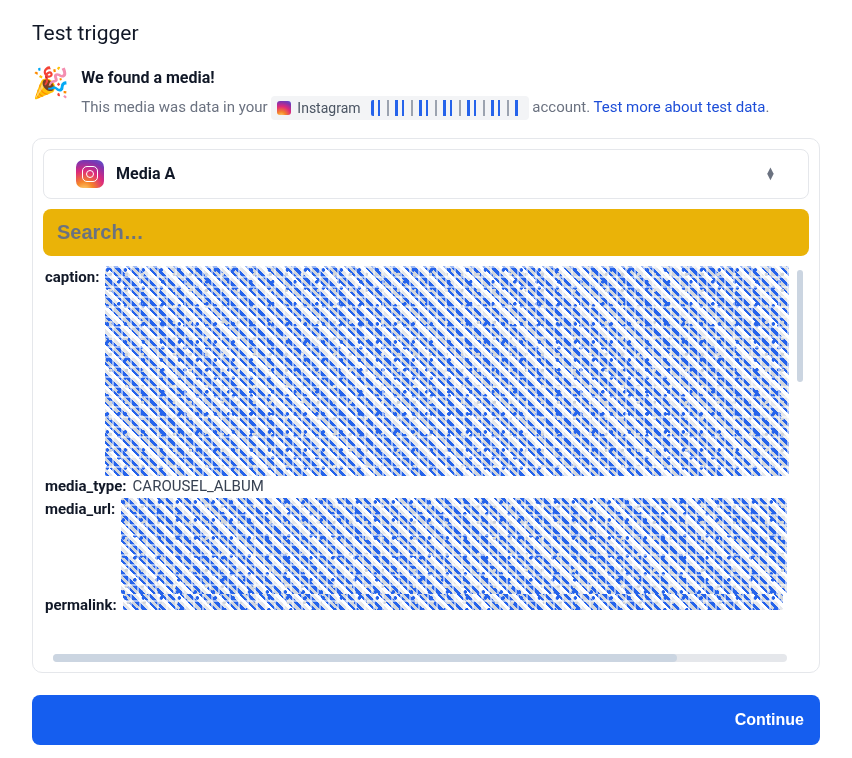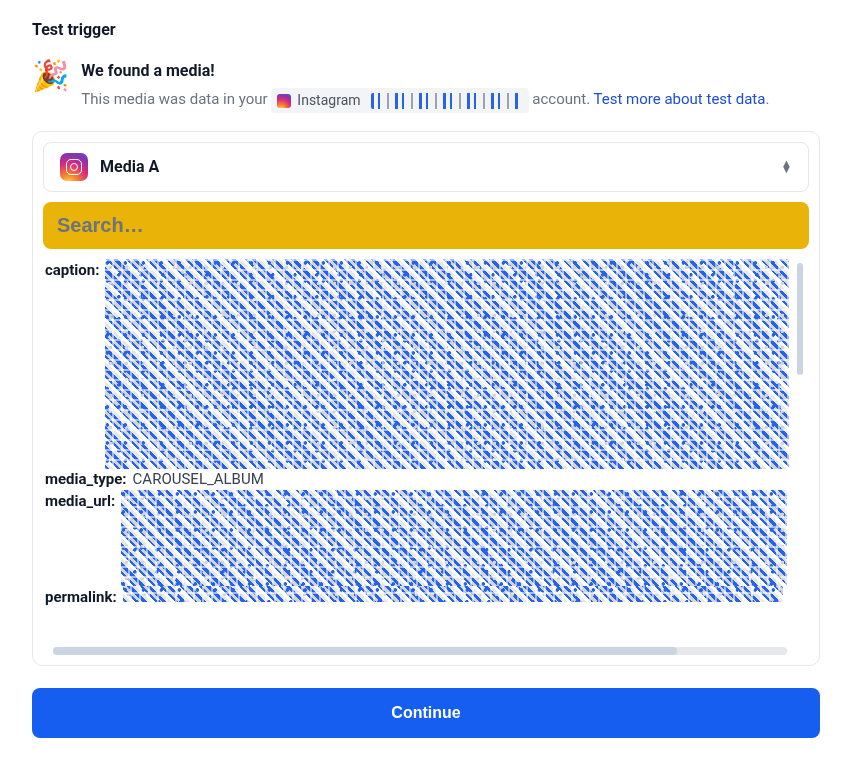--- a/index.html
+++ b/index.html
@@ -8,23 +8,23 @@
     background: #fff;
     width: 852px;
     height: 758px;
     padding: 18px 32px 18px 32px;
     color: #1f2937;
     font-size: 15px;
     line-height: 1.45;
     overflow: hidden;
   }
   .section-title {
-    font-weight: 700;
-    color: #111827;
-    font-size: 16px;
+    font-weight: 400;
+    color: #111827;
+    font-size: 21px;
     margin-bottom: 18px;
   }
   .found-row {
     display: flex;
     align-items: flex-start;
     gap: 12px;
     margin-bottom: 18px;
   }
   .celebrate {
     font-size: 30px;
@@ -67,21 +67,21 @@
     border-radius: 10px;
     padding: 10px;
     margin-bottom: 22px;
   }
   .selector {
     display: flex;
     align-items: center;
     gap: 12px;
     border: 1px solid #e5e7eb;
     border-radius: 8px;
-    padding: 10px 16px;
+    padding: 10px 32px;
     cursor: pointer;
     position: relative;
     background: #fff;
   }
   .selector .iglogo {
     width: 28px; height: 28px; border-radius: 7px;
     background: radial-gradient(circle at 30% 110%, #feda77 0%, #f58529 25%, #dd2a7b 55%, #8134af 80%, #515bd4 100%);
     display: flex; align-items: center; justify-content: center;
   }
   .selector .iglogo .outline {
@@ -193,20 +193,21 @@
   .continue-btn {
     width: 100%;
     background: #155eef;
     color: #fff;
     border: none;
     border-radius: 8px;
     padding: 16px;
     font-weight: 700;
     font-size: 16px;
     cursor: pointer;
+    text-align: right;
   }
   .block { display: block; }
   .caption-row .key { align-self: flex-start; padding-top: 1px; }
 </style>
 </head>
 <body>
 
 
 
 <div class="section-title">Test trigger</div>

